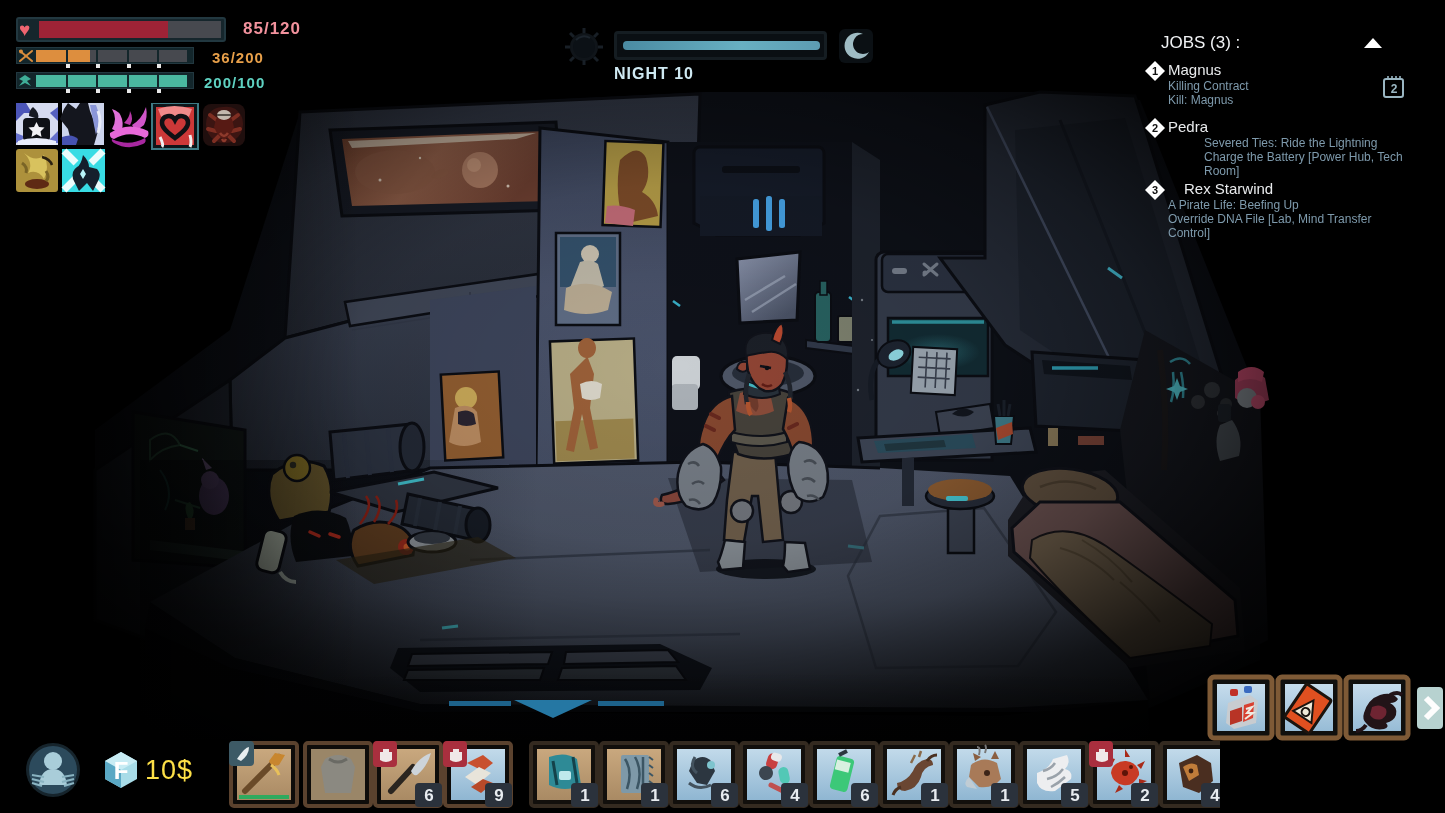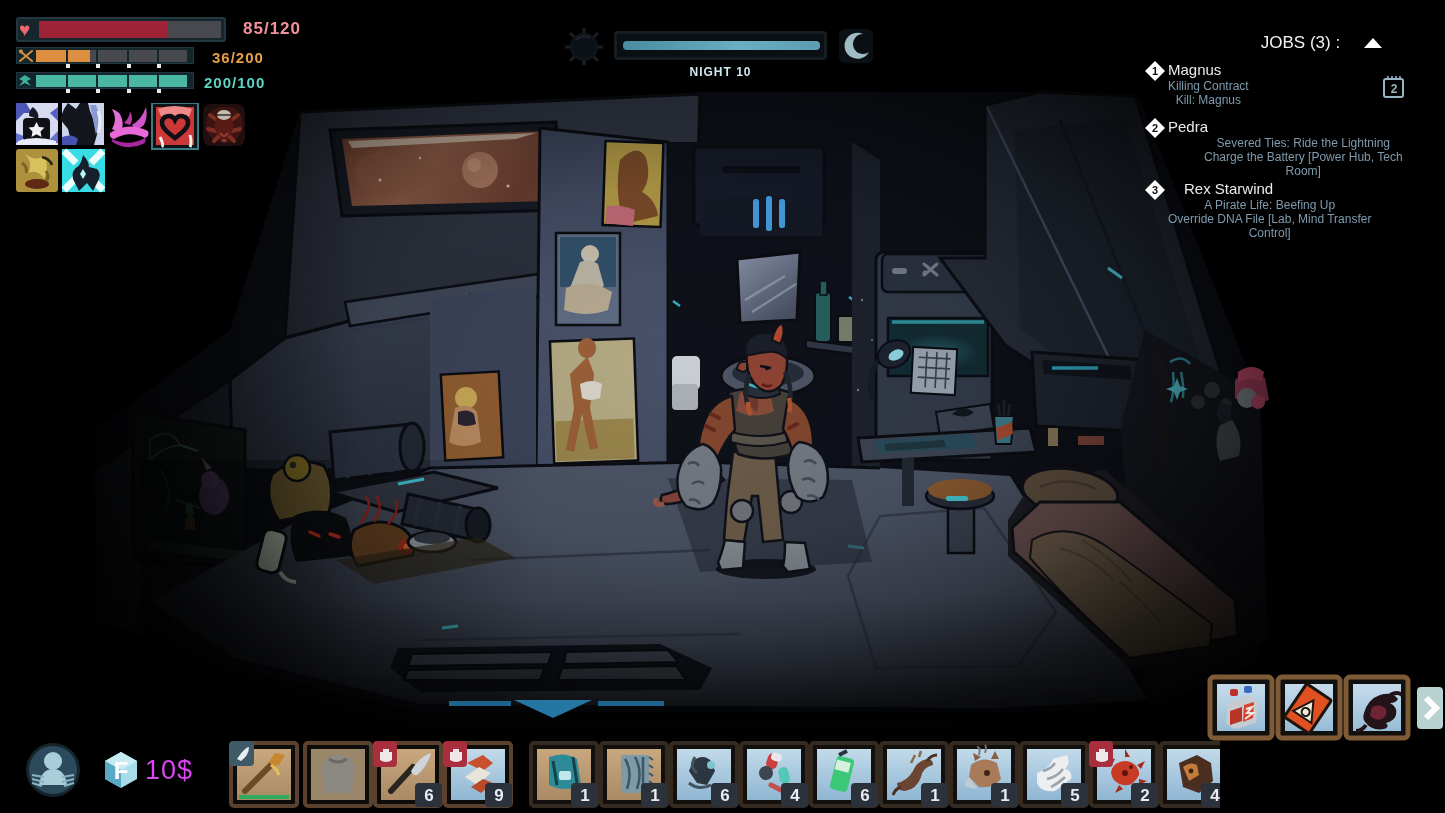--- a/index.html
+++ b/index.html
@@ -539,23 +539,23 @@
 </svg>
 
 <div class="abs" style="left:614px;top:31px;width:213px;height:29px;background:#0a0f13;border:3px solid #151d22;border-radius:4px;box-sizing:border-box;"></div>
 <div class="abs" style="left:623px;top:41px;width:197px;height:9px;background:linear-gradient(90deg,#4a8ba2,#68b0c2 60%,#5d9cb2);border-radius:4px;"></div>
 
 <div class="abs" style="left:839px;top:29px;width:34px;height:34px;background:#0b1014;border-radius:6px;"></div>
 <svg class="abs" style="left:843px;top:31px" width="28" height="30" viewBox="0 0 28 30">
   <path d="M20,3 a13,13 0 1 0 6,18 a10,10 0 1 1 -6,-18 z" fill="#9fbcc4"></path>
 </svg>
 
-<div class="abs" style="left:614px;top:65px;width:213px;text-align:center;font-size:12px;font-weight:bold;letter-spacing:1px;color:#cfe9f2;">NIGHT 10</div>
-
-<div class="abs" style="left:1140px;top:33px;width:300px;color:#e8eaec;text-align:center;">
+<div class="abs" style="left:614px;top:65px;width:213px;font-size:16px;font-weight:bold;letter-spacing:1px;color:#cfe9f2;">NIGHT 10</div>
+
+<div class="abs" style="left:1140px;top:33px;width:300px;color:#e8eaec;">
 
   <div style="font-size:17px;color:#f0f2f4;margin-left:21px;">JOBS (3) :
     <svg width="18" height="10" style="position:absolute;left:224px;top:5px;">
         <polygon points="9,0 18,10 0,10" fill="#fff"></polygon>
       </svg>
   </div>
 
   <div style="position:absolute;left:5px;top:28px;">
     <svg width="20" height="20">
         <polygon points="10,0 20,10 10,20 0,10" fill="#fff"></polygon>
@@ -598,21 +598,21 @@
   <path d="M8,34 l12,2 M8,38 l12,3 M8,42 l10,3 M50,34 l-12,2 M50,38 l-12,3 M50,42 l-10,3" stroke="#8ab4c2" stroke-width="2"></path>
 </svg>
 
 <svg class="abs" style="left:103px;top:751px" width="36" height="38" viewBox="0 0 36 38">
   <polygon points="18,1 34,10 34,28 18,37 2,28 2,10" fill="#a8dce8"></polygon>
   <polygon points="18,1 34,10 18,19 2,10" fill="#c8ecf4"></polygon>
   <polygon points="2,10 18,19 18,37 2,28" fill="#5aa8c4"></polygon>
   <text x="18" y="28" font-size="24" font-weight="bold" fill="#fff" text-anchor="middle">F</text>
 </svg>
 
-<div class="abs" style="left:145px;top:755px;font-size:27px;color:#d946ef;letter-spacing:1px;text-align:right;">10$</div>
+<div class="abs" style="left:145px;top:755px;font-size:27px;color:#fde047;letter-spacing:1px;text-align:right;">10$</div>
 
 <svg class="abs" style="left:228px;top:740px" width="992" height="70" viewBox="0 0 992 70">
   <defs>
     <linearGradient id="slotblue" x1="0" y1="0" x2="0" y2="1">
       <stop offset="0" stop-color="#c2daea"></stop>
         <stop offset="1" stop-color="#8fb6d2"></stop>
     </linearGradient>
     <linearGradient id="slottan" x1="0" y1="0" x2="0" y2="1">
       <stop offset="0" stop-color="#c9a87e"></stop>
         <stop offset="1" stop-color="#a98a64"></stop>

